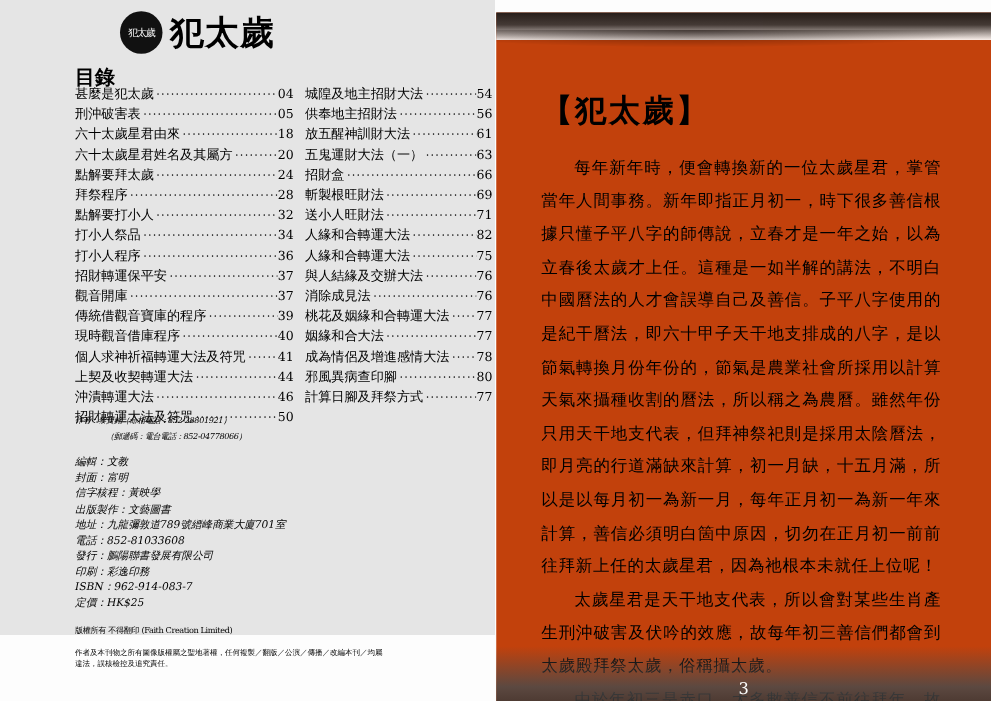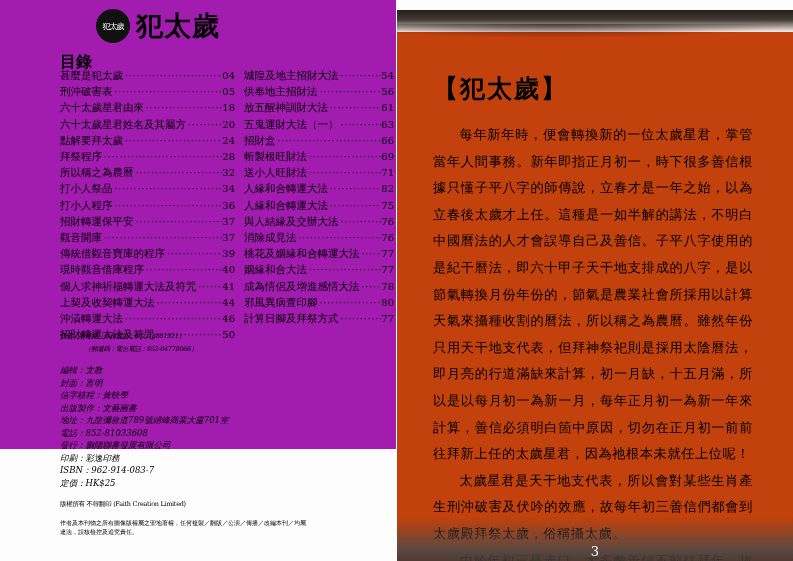--- a/index.html
+++ b/index.html
@@ -19,22 +19,22 @@
     width: 793px;
     height: 561px;
     background: #fdfdfd;
   }
   
   .left-page {
     position: absolute;
     left: 0;
     top: 0;
     width: 396px;
-    height: 449px;
-    background: #a21caf;
+    height: 508px;
+    background: #e5e5e5;
   }
   .masthead {
     position: absolute;
     left: 96px;
     top: 8px;
     display: flex;
     align-items: center;
     gap: 6px;
   }
   .seal {
@@ -225,21 +225,21 @@
           <span class="toc-label">點解要拜太歲</span>
           <span class="toc-dots">····························································</span>
           <span class="toc-page">24</span>
         </div>
         <div class="toc-row">
           <span class="toc-label">拜祭程序</span>
           <span class="toc-dots">····························································</span>
           <span class="toc-page">28</span>
         </div>
         <div class="toc-row">
-          <span class="toc-label">所以稱之為農曆</span>
+          <span class="toc-label">點解要打小人</span>
           <span class="toc-dots">····························································</span>
           <span class="toc-page">32</span>
         </div>
         <div class="toc-row">
           <span class="toc-label">打小人祭品</span>
           <span class="toc-dots">····························································</span>
           <span class="toc-page">34</span>
         </div>
         <div class="toc-row">
           <span class="toc-label">打小人程序</span>

